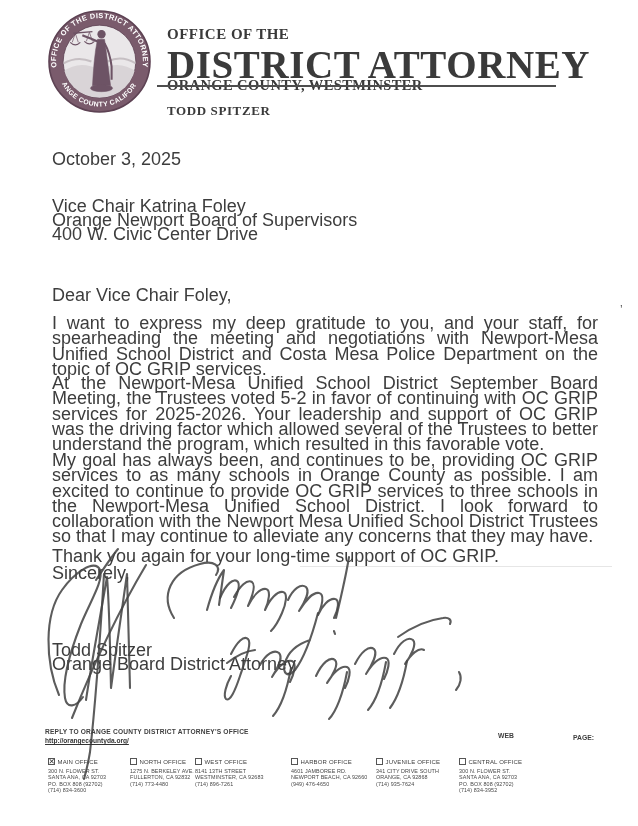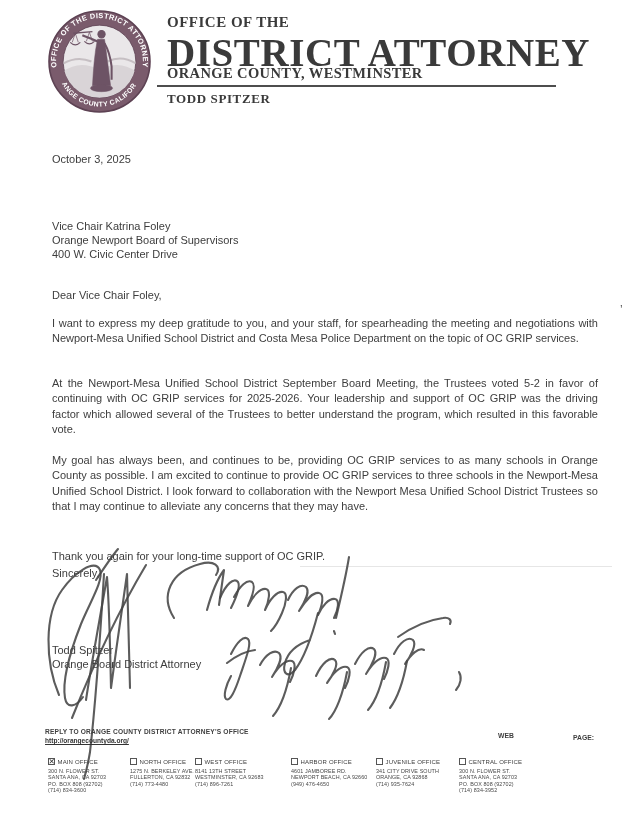--- a/index.html
+++ b/index.html
@@ -1,32 +1,32 @@
 <!DOCTYPE html>
 <html><head>
 <meta charset="utf-8">
 <style>
   html,body{margin:0;padding:0;background:#9a9a9a;}
   #page{position:relative;width:638px;height:826px;background:#ffffff;overflow:hidden;
         font-family:"Liberation Sans","DejaVu Sans",sans-serif;color:#3b3b3b;}
   
   #seal{position:absolute;left:47px;top:9px;}
   .lh{position:absolute;left:167px;font-family:"Liberation Serif","DejaVu Serif",serif;
-      font-weight:bold;color:#3a3a3a;white-space:nowrap;}
+      font-weight:bold;color:#3a3a3a;white-space:nowrap;margin-top:12px;}
   #lh-office{top:14px;font-size:15px;letter-spacing:.5px;}
   #lh-da{top:30px;font-size:39px;letter-spacing:.6px;}
   #lh-occ{top:65px;font-size:14.5px;letter-spacing:.4px;}
   #lh-rule{position:absolute;left:157px;top:85px;width:399px;height:2px;background:#4e4e4e;}
   #lh-name{top:91px;font-size:13px;letter-spacing:.6px;}
   
-  .blk{position:absolute;left:52px;width:546px;font-size:11px;line-height:15.3px;color:#3d3d3d;}
+  .blk{position:absolute;left:52px;width:546px;font-size:18px;line-height:15.3px;color:#3d3d3d;}
   .addr-lines{line-height:14.2px;}
   .just{text-align:justify;}
   #date{top:152px;}
-  #recipient{top:199px;margin-top:20px;}
+  #recipient{top:199px;}
   #salutation{top:288px;}
   #p1{top:316px;}
   #p2{top:376px;}
   #p3{top:453px;}
   #thanks{top:540px;margin-top:9px;}
   #sincerely{top:566px;}
   #signer-name{top:643px;}
   #signer-title{top:657px;}
   #stray-mark{position:absolute;left:620px;top:303px;font-size:12px;color:#5a5a5a;}
   .scanline{position:absolute;left:300px;top:566px;width:312px;height:1px;background:#e6e6e6;}

